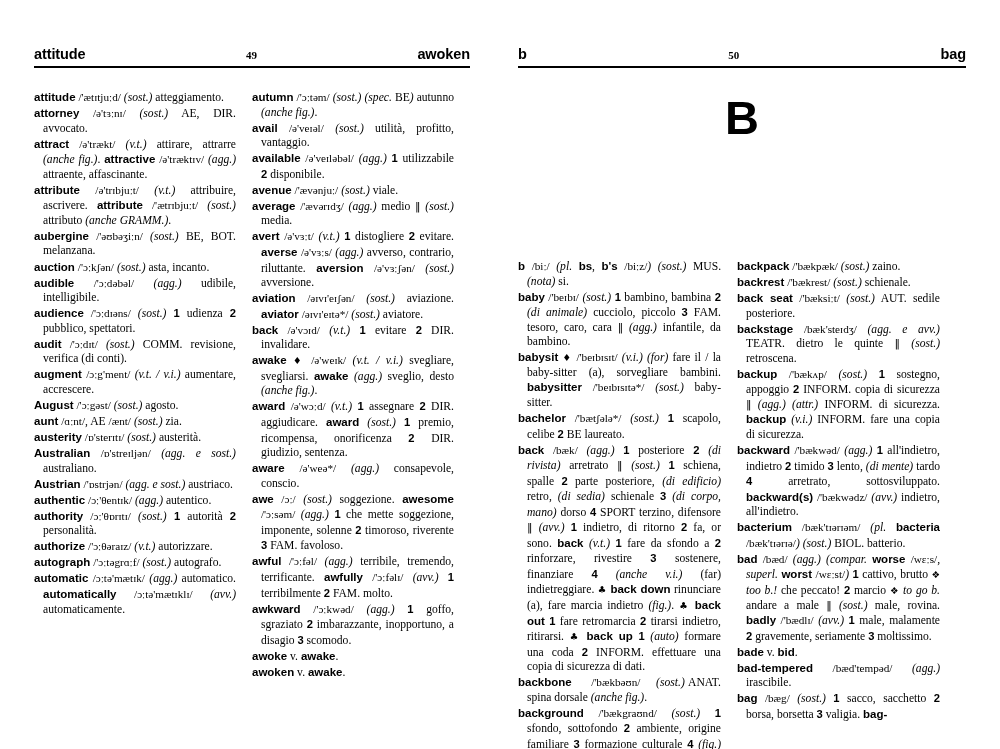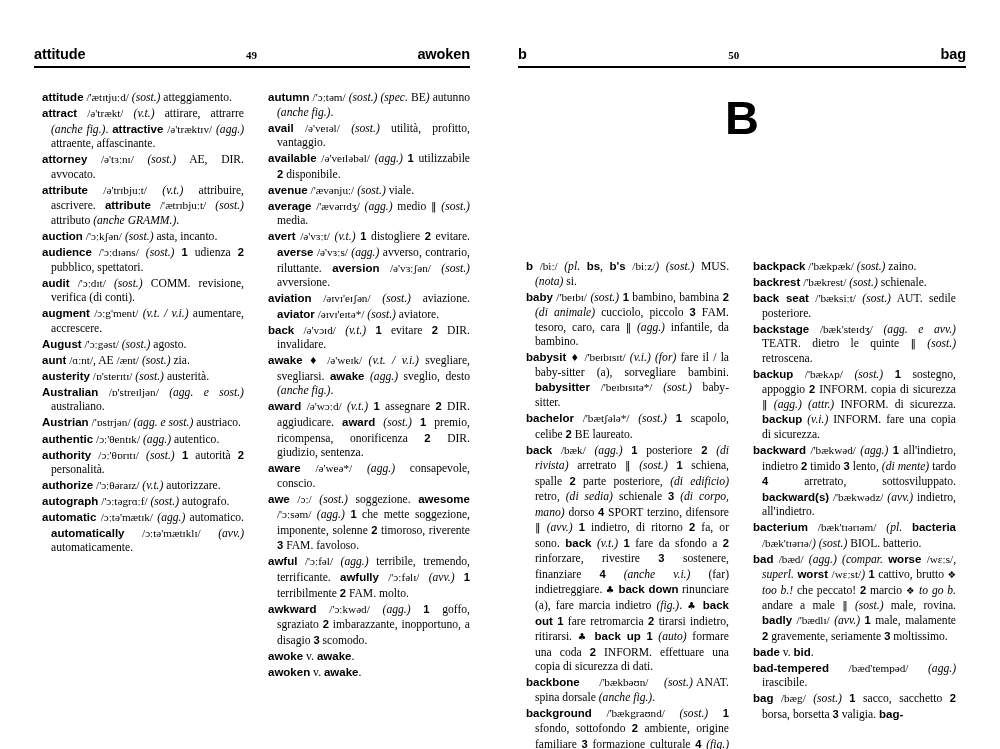--- a/index.html
+++ b/index.html
@@ -69,21 +69,20 @@
     display: flex;
     gap: 16px;
   }
   .col {
     width: 202px;
     font-size: 11.6px;
     line-height: 1.255;
     text-align: justify;
     text-justify: inter-word;
     hyphens: manual;
-    margin-left: 8px;
   }
   .col-right-page { width: 203px; }
 
   
   .entry {
     margin: 0 0 0.5px 0;
     padding-left: 9px;
     text-indent: -9px;
   }
 
@@ -126,24 +125,26 @@
   <div class="page page-left">
     <div class="running-head">
       <span class="rh-left">attitude</span>
       <span class="rh-folio">49</span>
       <span class="rh-right">awoken</span>
     </div>
 
     <div class="columns">
       <div class="col">
         <div class="entry"><span class="hw">attitude</span> <span class="ipa">/'ætɪtjuːd/</span> <span class="gram">(sost.)</span> atteggiamento.</div>
+        <div class="entry"><span class="hw">attorney</span> <span class="ipa">/ə'tɜːnɪ/</span> <span class="gram">(sost.)</span> AE, DIR. avvocato.</div>
         <div class="entry"><span class="hw">attract</span> <span class="ipa">/ə'trækt/</span> <span class="gram">(v.t.)</span> attirare, attrarre <span class="gram">(anche fig.)</span>. <span class="hw">attractive</span> <span class="ipa">/ə'træktɪv/</span> <span class="gram">(agg.)</span> attraente, affascinante.</div>
-        <div class="entry"><span class="hw">attorney</span> <span class="ipa">/ə'tɜːnɪ/</span> <span class="gram">(sost.)</span> AE, DIR. avvocato.</div>
         <div class="entry"><span class="hw">attribute</span> <span class="ipa">/ə'trɪbjuːt/</span> <span class="gram">(v.t.)</span> attribuire, ascrivere. <span class="hw">attribute</span> <span class="ipa">/'ætrɪbjuːt/</span> <span class="gram">(sost.)</span> attributo <span class="gram">(anche GRAMM.)</span>.</div>
+        <div class="entry"><span class="hw">aubergine</span> <span class="ipa">/'əʊbəʒiːn/</span> <span class="gram">(sost.)</span> BE, BOT. melanzana.</div>
         <div class="entry"><span class="hw">auction</span> <span class="ipa">/'ɔːkʃən/</span> <span class="gram">(sost.)</span> asta, incanto.</div>
+        <div class="entry"><span class="hw">audible</span> <span class="ipa">/'ɔːdəbəl/</span> <span class="gram">(agg.)</span> udibile, intelligibile.</div>
         <div class="entry"><span class="hw">audience</span> <span class="ipa">/'ɔːdɪəns/</span> <span class="gram">(sost.)</span> <span class="num">1</span> udienza <span class="num">2</span> pubblico, spettatori.</div>
         <div class="entry"><span class="hw">audit</span> <span class="ipa">/'ɔːdɪt/</span> <span class="gram">(sost.)</span> COMM. revisione, verifica (di conti).</div>
         <div class="entry"><span class="hw">augment</span> <span class="ipa">/ɔːg'ment/</span> <span class="gram">(v.t. / v.i.)</span> aumentare, accrescere.</div>
         <div class="entry"><span class="hw">August</span> <span class="ipa">/'ɔːgəst/</span> <span class="gram">(sost.)</span> agosto.</div>
         <div class="entry"><span class="hw">aunt</span> <span class="ipa">/ɑːnt/</span>, AE <span class="ipa">/ænt/</span> <span class="gram">(sost.)</span> zia.</div>
         <div class="entry"><span class="hw">austerity</span> <span class="ipa">/ɒ'sterɪtɪ/</span> <span class="gram">(sost.)</span> austerità.</div>
         <div class="entry"><span class="hw">Australian</span> <span class="ipa">/ɒ'streɪljən/</span> <span class="gram">(agg. e sost.)</span> australiano.</div>
         <div class="entry"><span class="hw">Austrian</span> <span class="ipa">/'ɒstrjən/</span> <span class="gram">(agg. e sost.)</span> austriaco.</div>
         <div class="entry"><span class="hw">authentic</span> <span class="ipa">/ɔː'θentɪk/</span> <span class="gram">(agg.)</span> autentico.</div>
         <div class="entry"><span class="hw">authority</span> <span class="ipa">/ɔː'θɒrɪtɪ/</span> <span class="gram">(sost.)</span> <span class="num">1</span> autorità <span class="num">2</span> personalità.</div>

